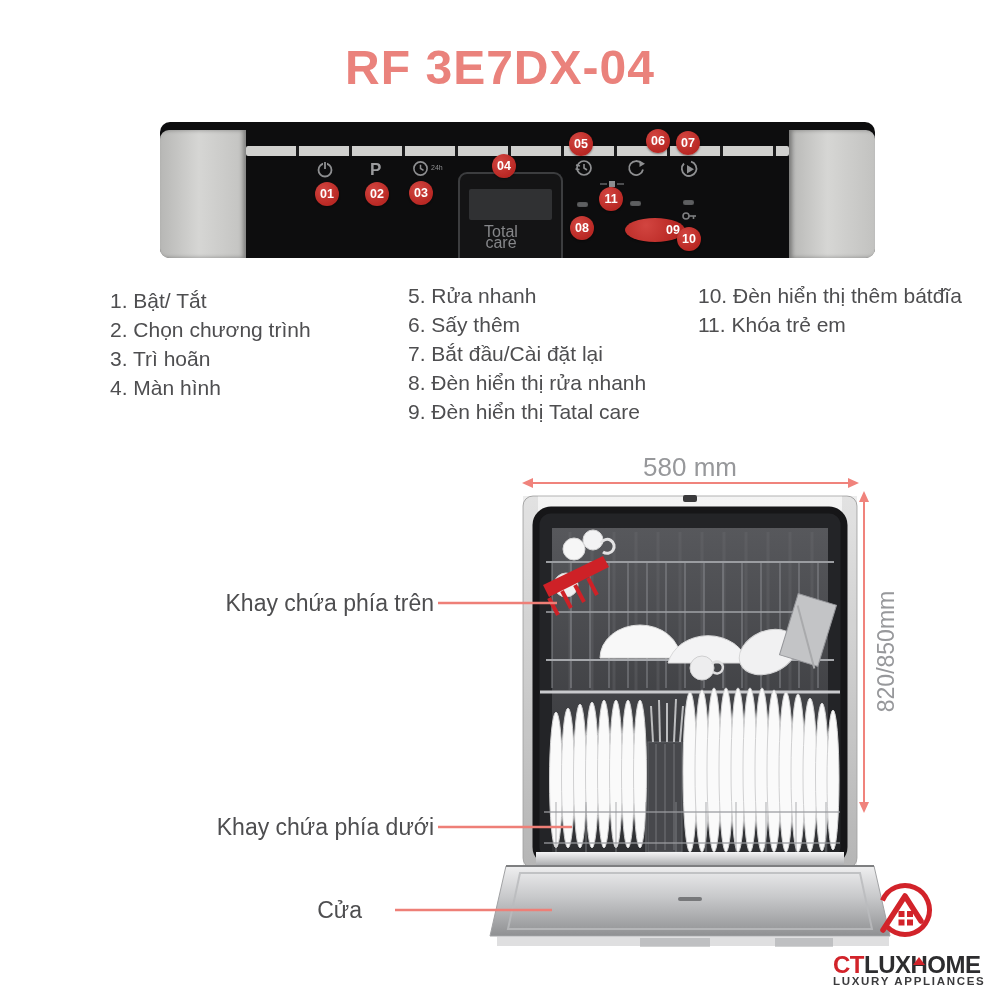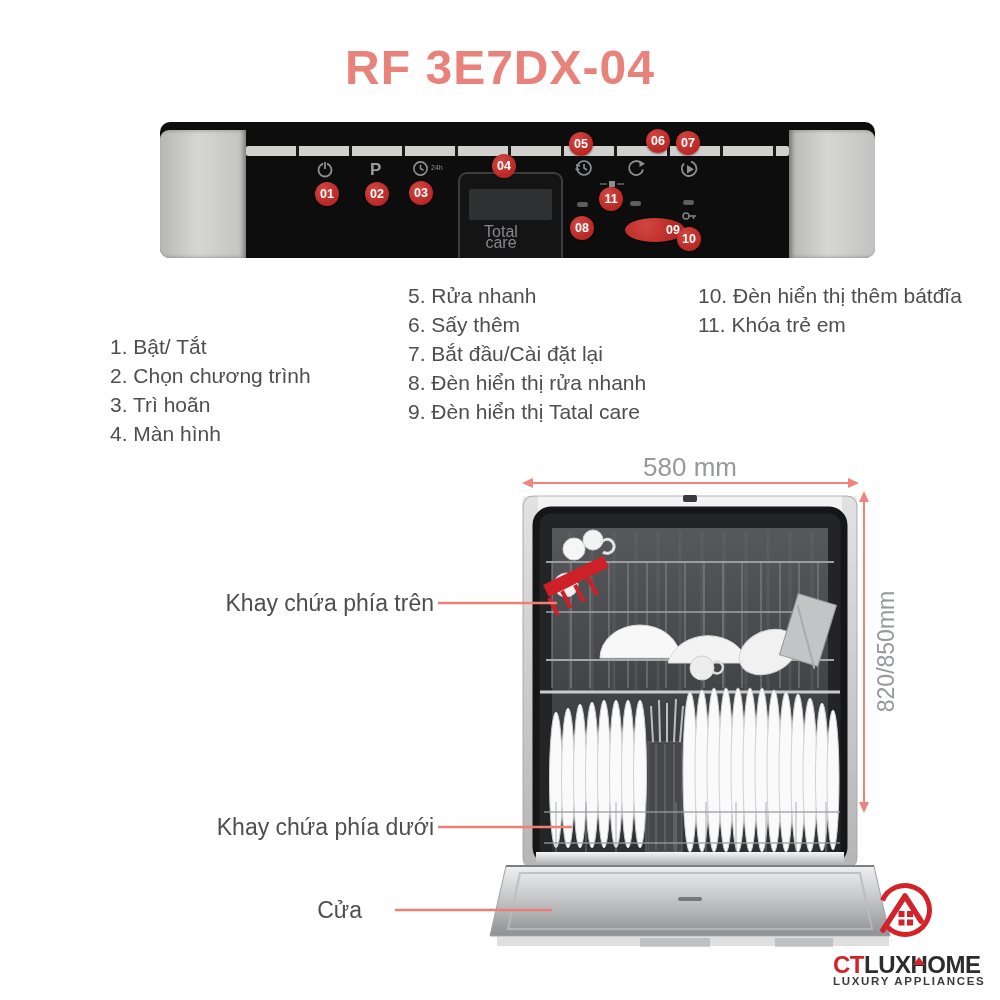--- a/index.html
+++ b/index.html
@@ -29,21 +29,21 @@
      border-bottom:none;border-radius:9px 9px 0 0;box-sizing:border-box;}
   #display-screen{left:9px;top:15px;width:83px;height:31px;background:#303133;border-radius:2px;}
   #display-label{left:0;top:52px;width:82px;text-align:center;font-size:16px;line-height:11px;color:#86878a;}
   #display-label span{display:inline-block;width:34px;}
   #ind11{left:440px;top:58px;width:24px;height:7px;display:flex;align-items:center;gap:2px;}
   .tick{width:7px;height:2px;background:#4c4d4f;}
   #ind11 .sq{width:6px;height:6px;background:#8d8e90;}
 
   
   .legend{font-size:21px;line-height:29px;color:#4e4e50;}
-  #legend-1{left:110px;top:286px;width:300px;margin-top:46px;}
+  #legend-1{left:110px;top:286px;width:300px;}
   #legend-2{left:408px;top:281px;width:300px;}
   #legend-3{left:698px;top:281px;width:300px;}
 
   
   .part-label{font-size:23px;color:#4e4e50;text-align:right;}
   #label-upper{right:566px;top:590px;width:330px;}
   #label-lower{right:566px;top:814px;width:330px;}
   #label-door{right:638px;top:897px;width:200px;}
   #dim-width{left:590px;top:452px;width:200px;text-align:center;font-size:26px;color:#97989b;}
   #dim-height{left:786px;top:638px;width:200px;text-align:center;font-size:23px;color:#97989b;

